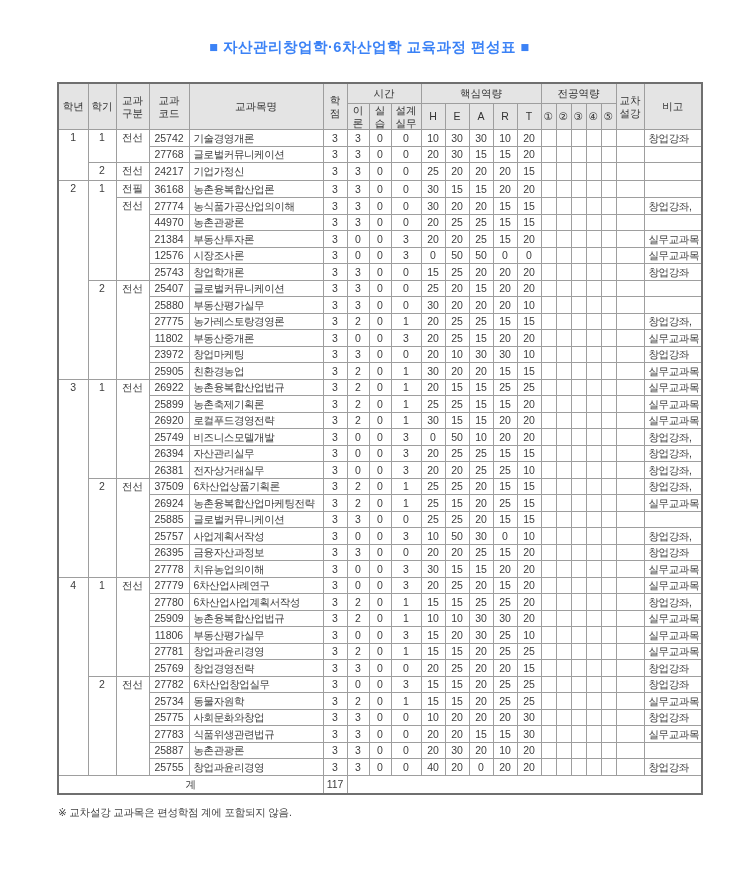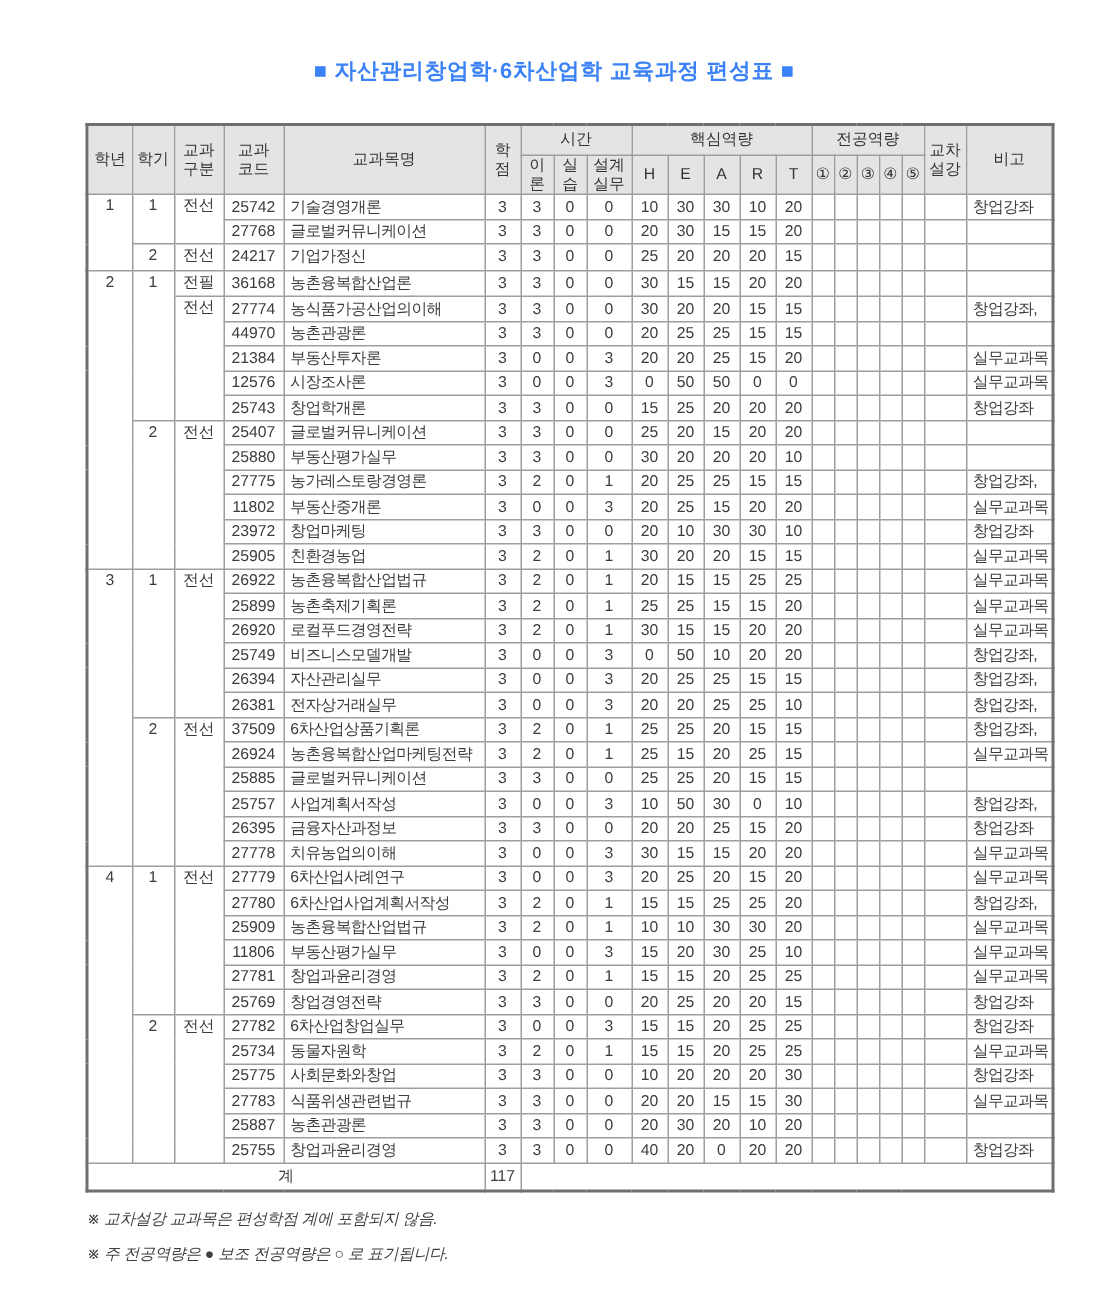--- a/index.html
+++ b/index.html
@@ -9,21 +9,21 @@
   table { border-collapse:collapse; table-layout:fixed; margin:25px 0 0 57px; border:2px solid #6f6f6f; }
   th,td { border:1px solid #9e9e9e; font-size:10.5px; text-align:center; padding:0 2px; height:15.5px; overflow:hidden; white-space:nowrap; line-height:1.15; }
   thead th { background:#e4e4e4; font-weight:normal; white-space:pre-line; color:#333; }
   thead tr:nth-child(1) th { height:19px; }
   thead tr:nth-child(2) th { height:25px; }
   thead { border-bottom:1px solid #707070; }
   td.name, td.remark { text-align:left; padding-left:4px; letter-spacing:-0.4px; }
   td.vtop { vertical-align:top; padding-top:1px; }
   tr.sem-start td { border-top-color:#787878; }
   tr.total-row td { height:17px; border-top-color:#707070; }
-  .footnotes { margin:11px 0 0 58px; font-size:10.5px; color:#3f3f3f;font-style:italic; }
+  .footnotes { margin:11px 0 0 58px; font-size:10.5px; color:#3f3f3f; }
   .footnotes div { margin-bottom:9px; letter-spacing:-0.2px; }
 </style>
 </head>
 <body>
 
 <div class="page">
   <div class="title">■  자산관리창업학·6차산업학  교육과정  편성표  ■</div>
 
   <table>
     <colgroup>
@@ -891,15 +891,14 @@
         <tr class="total-row">
           <td colspan="5">계</td>
           <td>117</td>
           <td colspan="15"></td>
         </tr>
       </tbody>
   </table>
 
   <div class="footnotes">
     <div>※  교차설강 교과목은 편성학점 계에 포함되지 않음.</div>
-    <div>※  주 전공역량은 ● 보조 전공역량은 ○ 로 표기됩니다.</div>
   </div>
 </div>
 
 </body></html>

